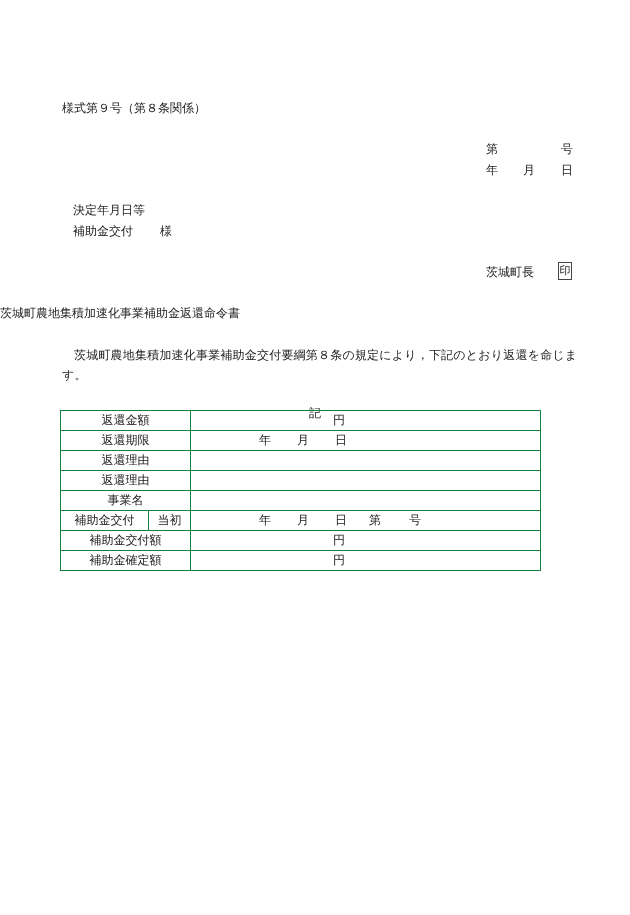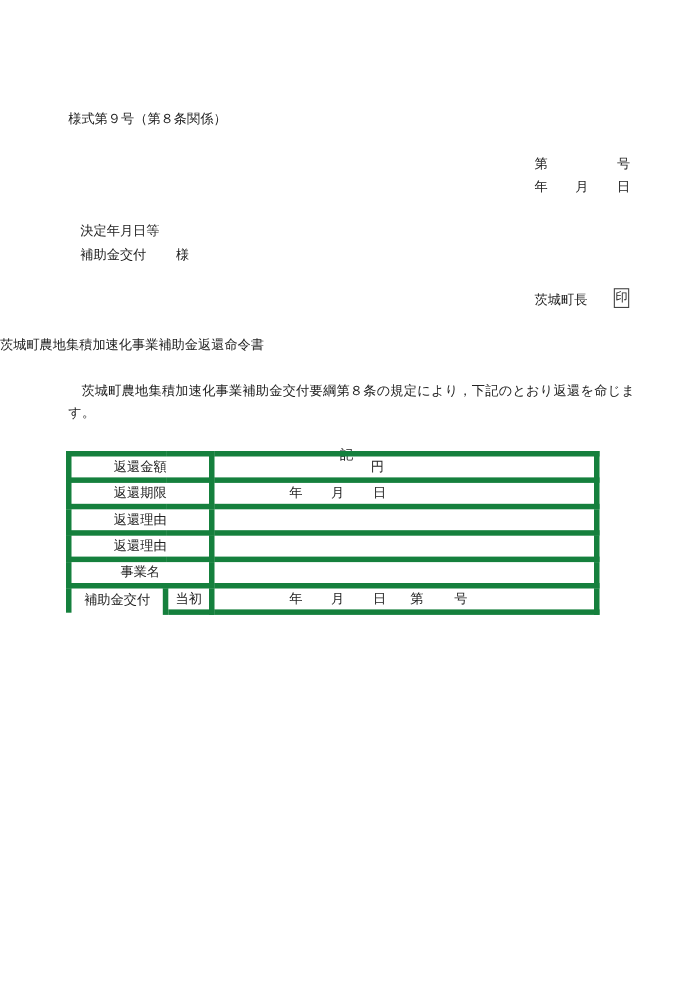--- a/index.html
+++ b/index.html
@@ -28,21 +28,21 @@
       left: 62px; top: 313px; width: 520px; white-space: normal;
       line-height: 20px; text-indent: 12px; letter-spacing: 0.2px;
     }
     #ki { left: 0; width: 630px; text-align: center; top: 374px; }
 
     #info-table {
       position: absolute; left: 60px; top: 410px; width: 480px;
       border-collapse: collapse; table-layout: fixed;
     }
     #info-table td {
-      border: 5px solid #15803d; height: 19px; padding: 0;
+      border: 1px solid #15803d; height: 19px; padding: 0;
       font-size: 12px; line-height: 19px; text-align: center; white-space: nowrap;
     }
     #info-table tr.split-row td { height: 19px; margin-top: 40px; }
     .val-cell { position: relative; }
     .val-cell span { position: absolute; top: 0; }
     .c-yen { left: 142px; }
     .c-nen { left: 68px; }
     .c-gatsu { left: 106px; }
     .c-nichi { left: 144px; }
     .c-dai { left: 178px; }
@@ -106,14 +106,26 @@
     <td style="border-bottom:none">補助金交付</td>
     <td>当初</td>
     <td class="val-cell">
       <span class="c-nen">年</span>
       <span class="c-gatsu">月</span>
       <span class="c-nichi">日</span>
       <span class="c-dai">第</span>
       <span class="c-go">号</span>
     </td>
   </tr>
+  <tr>
+    <td colspan="2">補助金交付額</td>
+    <td class="val-cell">
+          <span class="c-yen">円</span>
+        </td>
+  </tr>
+  <tr>
+    <td colspan="2">補助金確定額</td>
+    <td class="val-cell">
+          <span class="c-yen">円</span>
+        </td>
+  </tr>
 </tbody>
   </table>
 
 </body></html>

